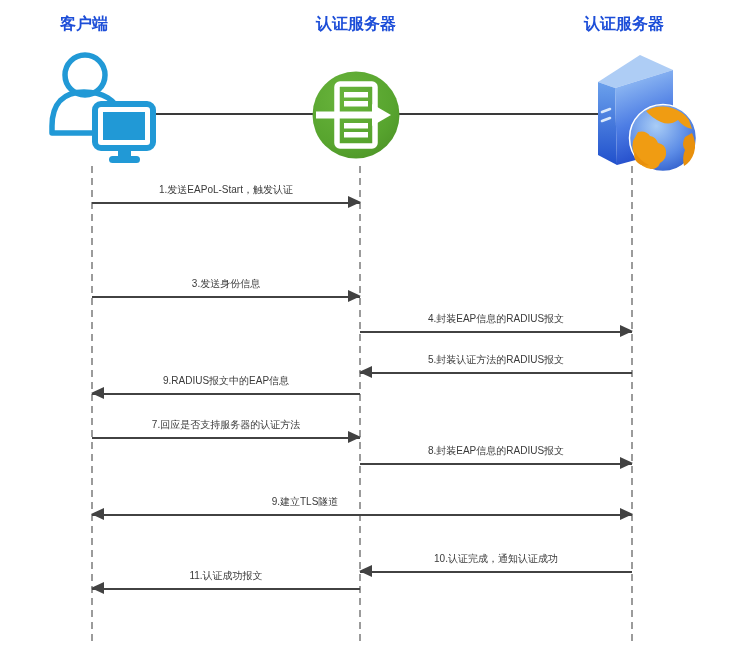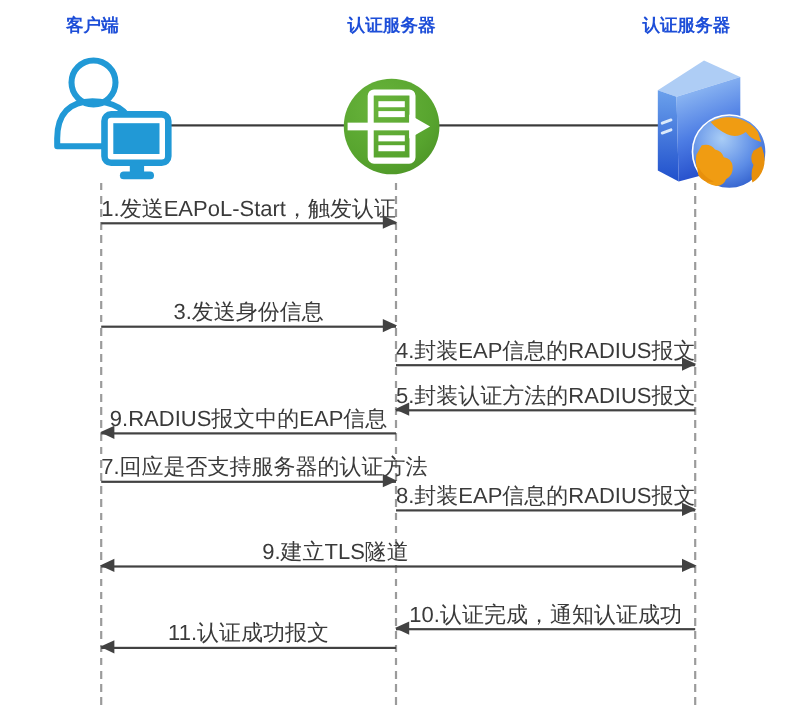--- a/index.html
+++ b/index.html
@@ -10,21 +10,21 @@
     color:#1d4ed8;text-align:center;white-space:nowrap;}
 
   .connector{position:absolute;top:113px;height:2px;background:#3a3a3a;z-index:1;}
 
   .icon-wrap{position:absolute;z-index:2;}
 
   .lifeline{position:absolute;top:166px;height:479px;width:2px;z-index:0;
     background:repeating-linear-gradient(180deg,#9b9b9b 0 7px,transparent 7px 12px);}
 
   .msg{position:absolute;z-index:3;}
-  .msg-label{height:22px;line-height:20px;font-size:20px;color:#3a3a3a;text-align:center;white-space:nowrap;}
+  .msg-label{height:22px;line-height:20px;font-size:10px;color:#3a3a3a;text-align:center;white-space:nowrap;}
   .msg-line{position:relative;height:0;border-top:2px solid #424242;}
   .dir-right::after{content:'';position:absolute;right:-1px;top:-8px;width:0;height:0;
     border-top:6px solid transparent;border-bottom:6px solid transparent;border-left:13px solid #424242;}
   .dir-left::before{content:'';position:absolute;left:-1px;top:-8px;width:0;height:0;
     border-top:6px solid transparent;border-bottom:6px solid transparent;border-right:13px solid #424242;}
   .dir-both::after{content:'';position:absolute;right:-1px;top:-8px;width:0;height:0;
     border-top:6px solid transparent;border-bottom:6px solid transparent;border-left:13px solid #424242;}
   .dir-both::before{content:'';position:absolute;left:-1px;top:-8px;width:0;height:0;
     border-top:6px solid transparent;border-bottom:6px solid transparent;border-right:13px solid #424242;}
 </style>

